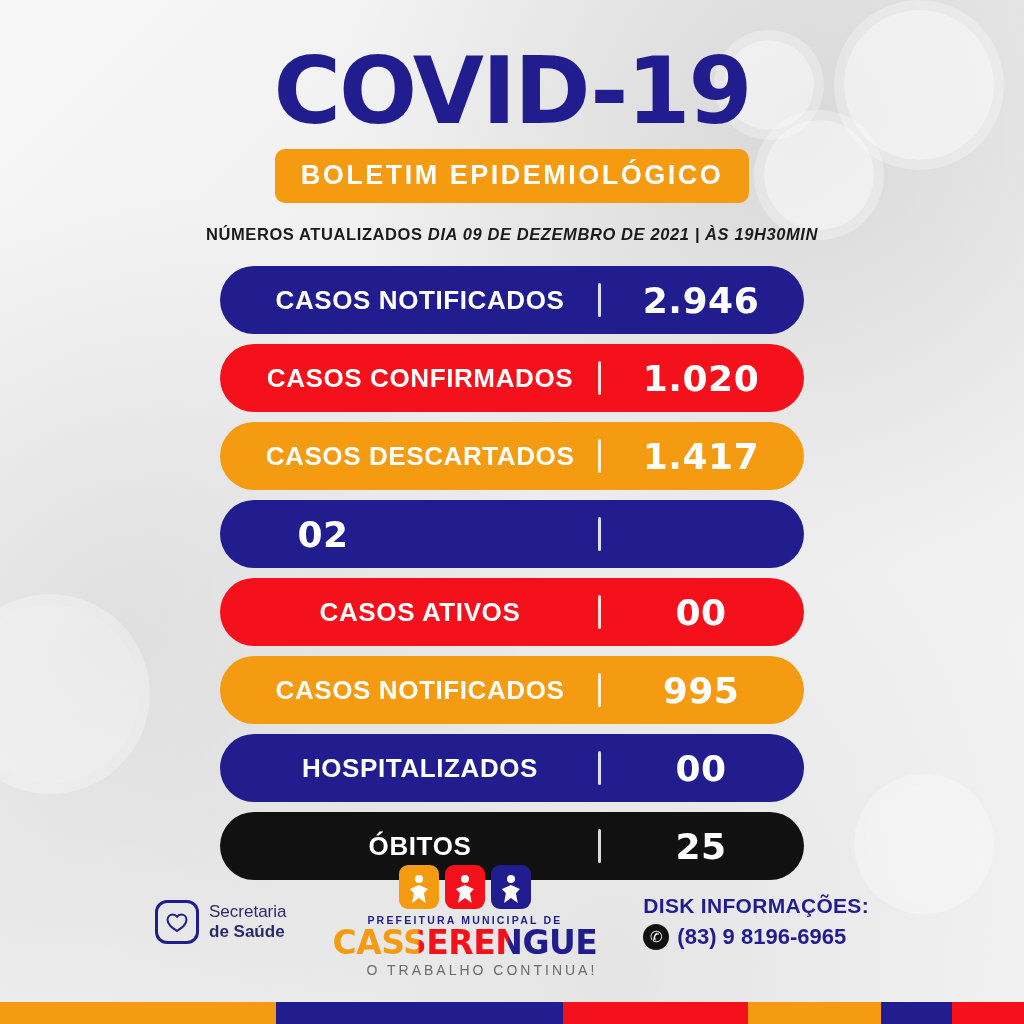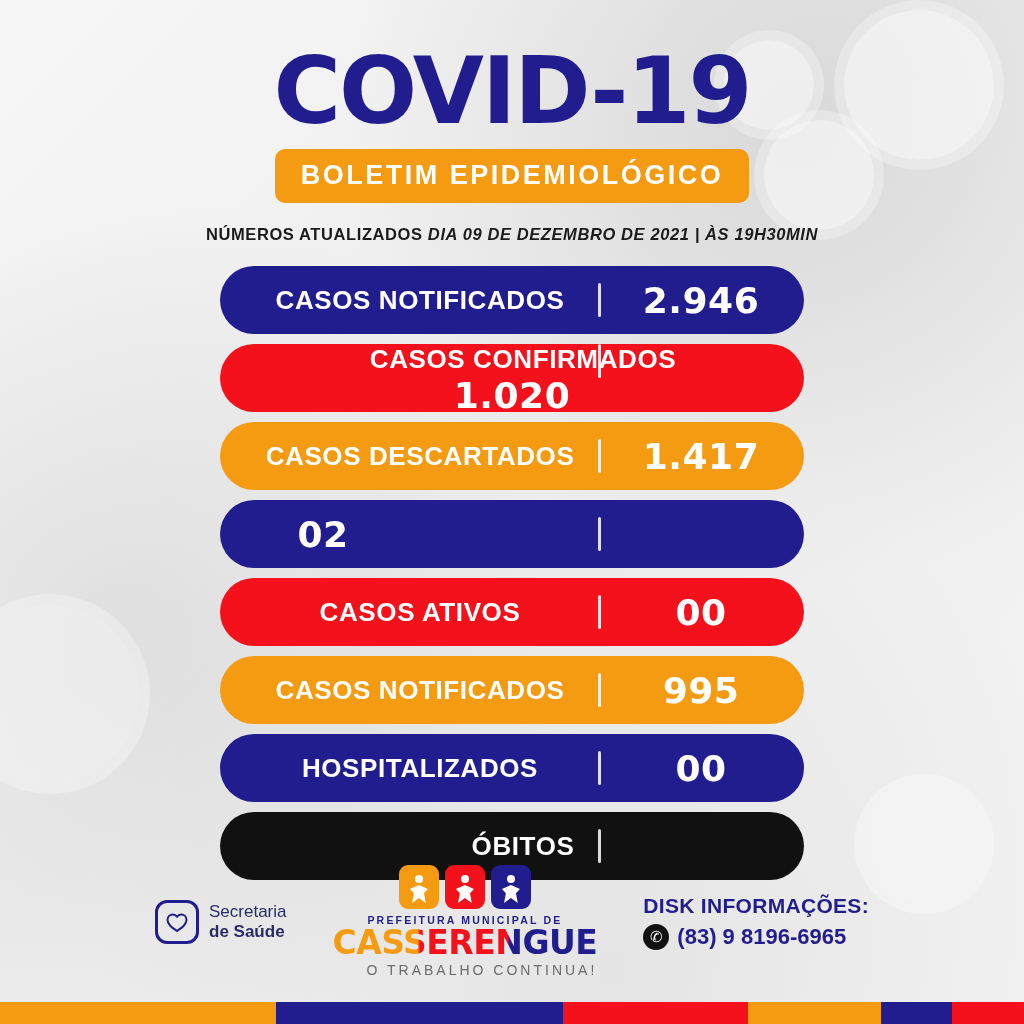--- a/index.html
+++ b/index.html
@@ -167,21 +167,21 @@
       <span>NÚMEROS ATUALIZADOS</span>
       <span class="em">DIA 09 DE DEZEMBRO DE 2021 | ÀS 19H30MIN</span>
     </div>
 
     <div class="rows" id="rows">
         <div class="row" style="background: rgb(34, 29, 143);">
           <div class="label">CASOS NOTIFICADOS</div>
           <div class="divider"></div>
           <div class="value">2.946</div>
         </div>
-        <div class="row" style="background: rgb(245, 17, 27); flex-direction: column;">
+        <div class="row" style="background: rgb(245, 17, 27);">
           <div class="label">CASOS CONFIRMADOS</div>
           <div class="divider"></div>
           <div class="value">1.020</div>
         </div>
         <div class="row" style="background: rgb(245, 155, 18);">
           <div class="label">CASOS DESCARTADOS</div>
           <div class="divider"></div>
           <div class="value">1.417</div>
         </div>
         <div class="row" style="background: rgb(34, 29, 143);">
@@ -199,20 +199,21 @@
           <div class="value">995</div>
         </div>
         <div class="row" style="background: rgb(34, 29, 143);">
           <div class="label">HOSPITALIZADOS</div>
           <div class="divider"></div>
           <div class="value">00</div>
         </div>
         <div class="row" style="background: rgb(17, 17, 17);">
           <div class="label">ÓBITOS</div>
           <div class="divider"></div>
+          <div class="value">25</div>
         </div>
       </div>
   </div>
 
   <div class="footer">
     <div class="sec-saude">
       <div class="badge">
         <svg width="24" height="22" viewBox="0 0 24 22" aria-hidden="true">
           <path d="M12 20C7 16.5 2.5 13.5 2.5 8.8 2.5 5.6 5 3.4 7.8 3.4c1.8 0 3.3 1 4.2 2.2.9-1.2 2.4-2.2 4.2-2.2 2.8 0 5.3 2.2 5.3 5.4C21.5 13.5 17 16.5 12 20z" fill="none" stroke="#221d8f" stroke-width="2"></path>
         </svg>

